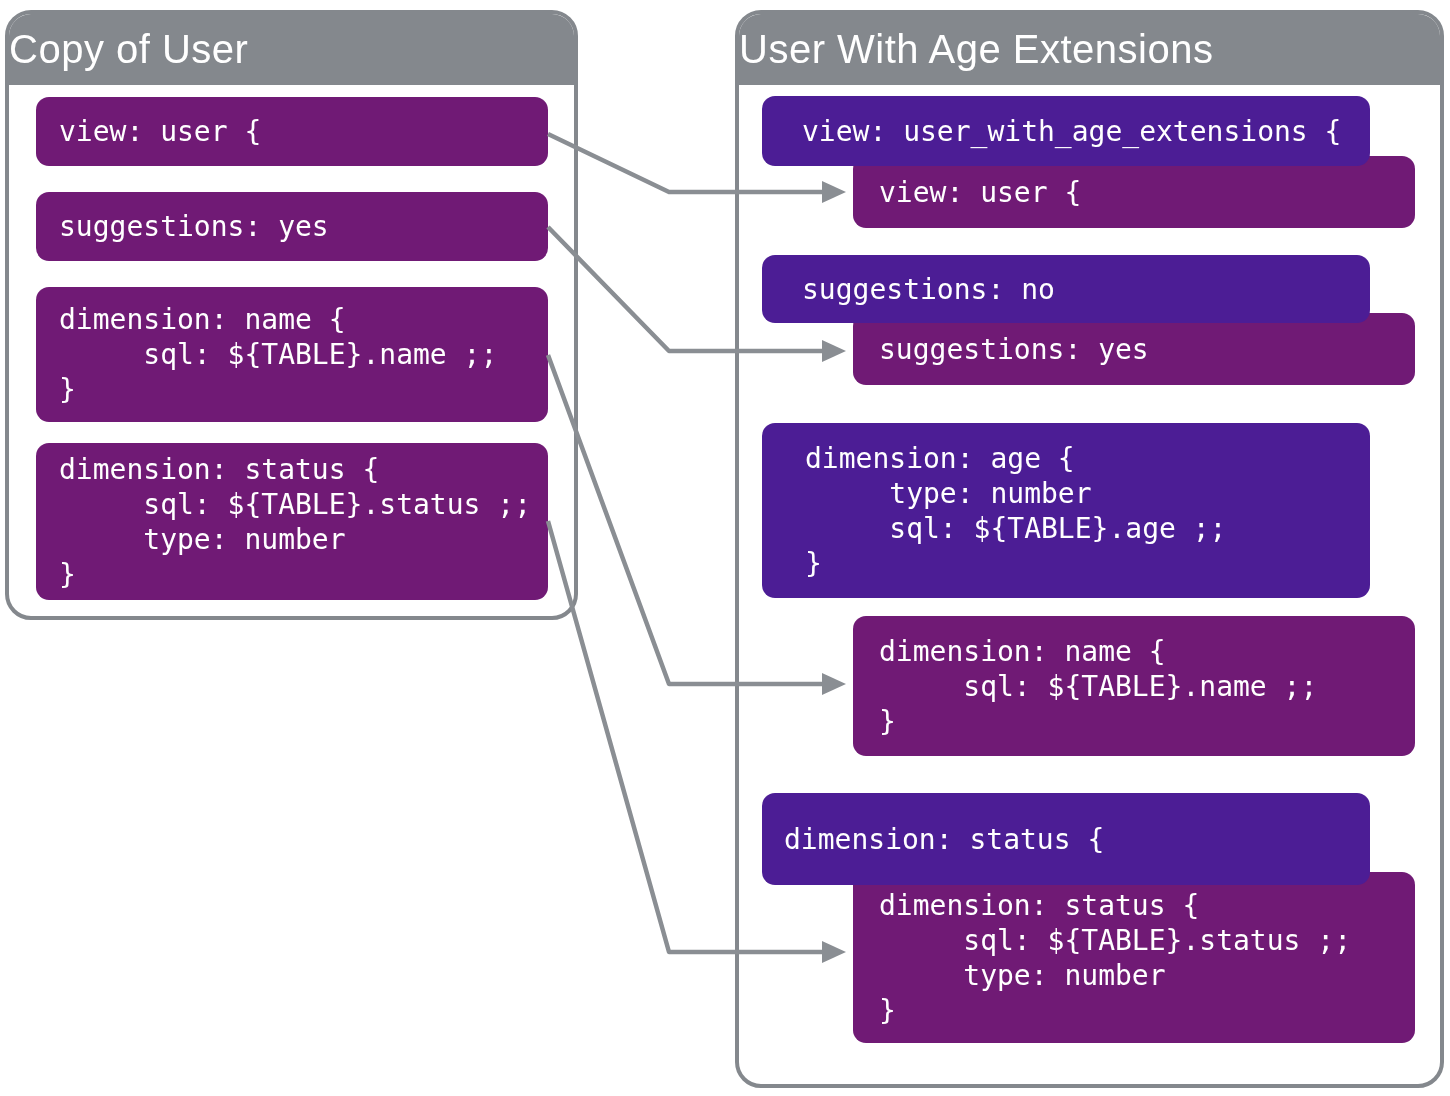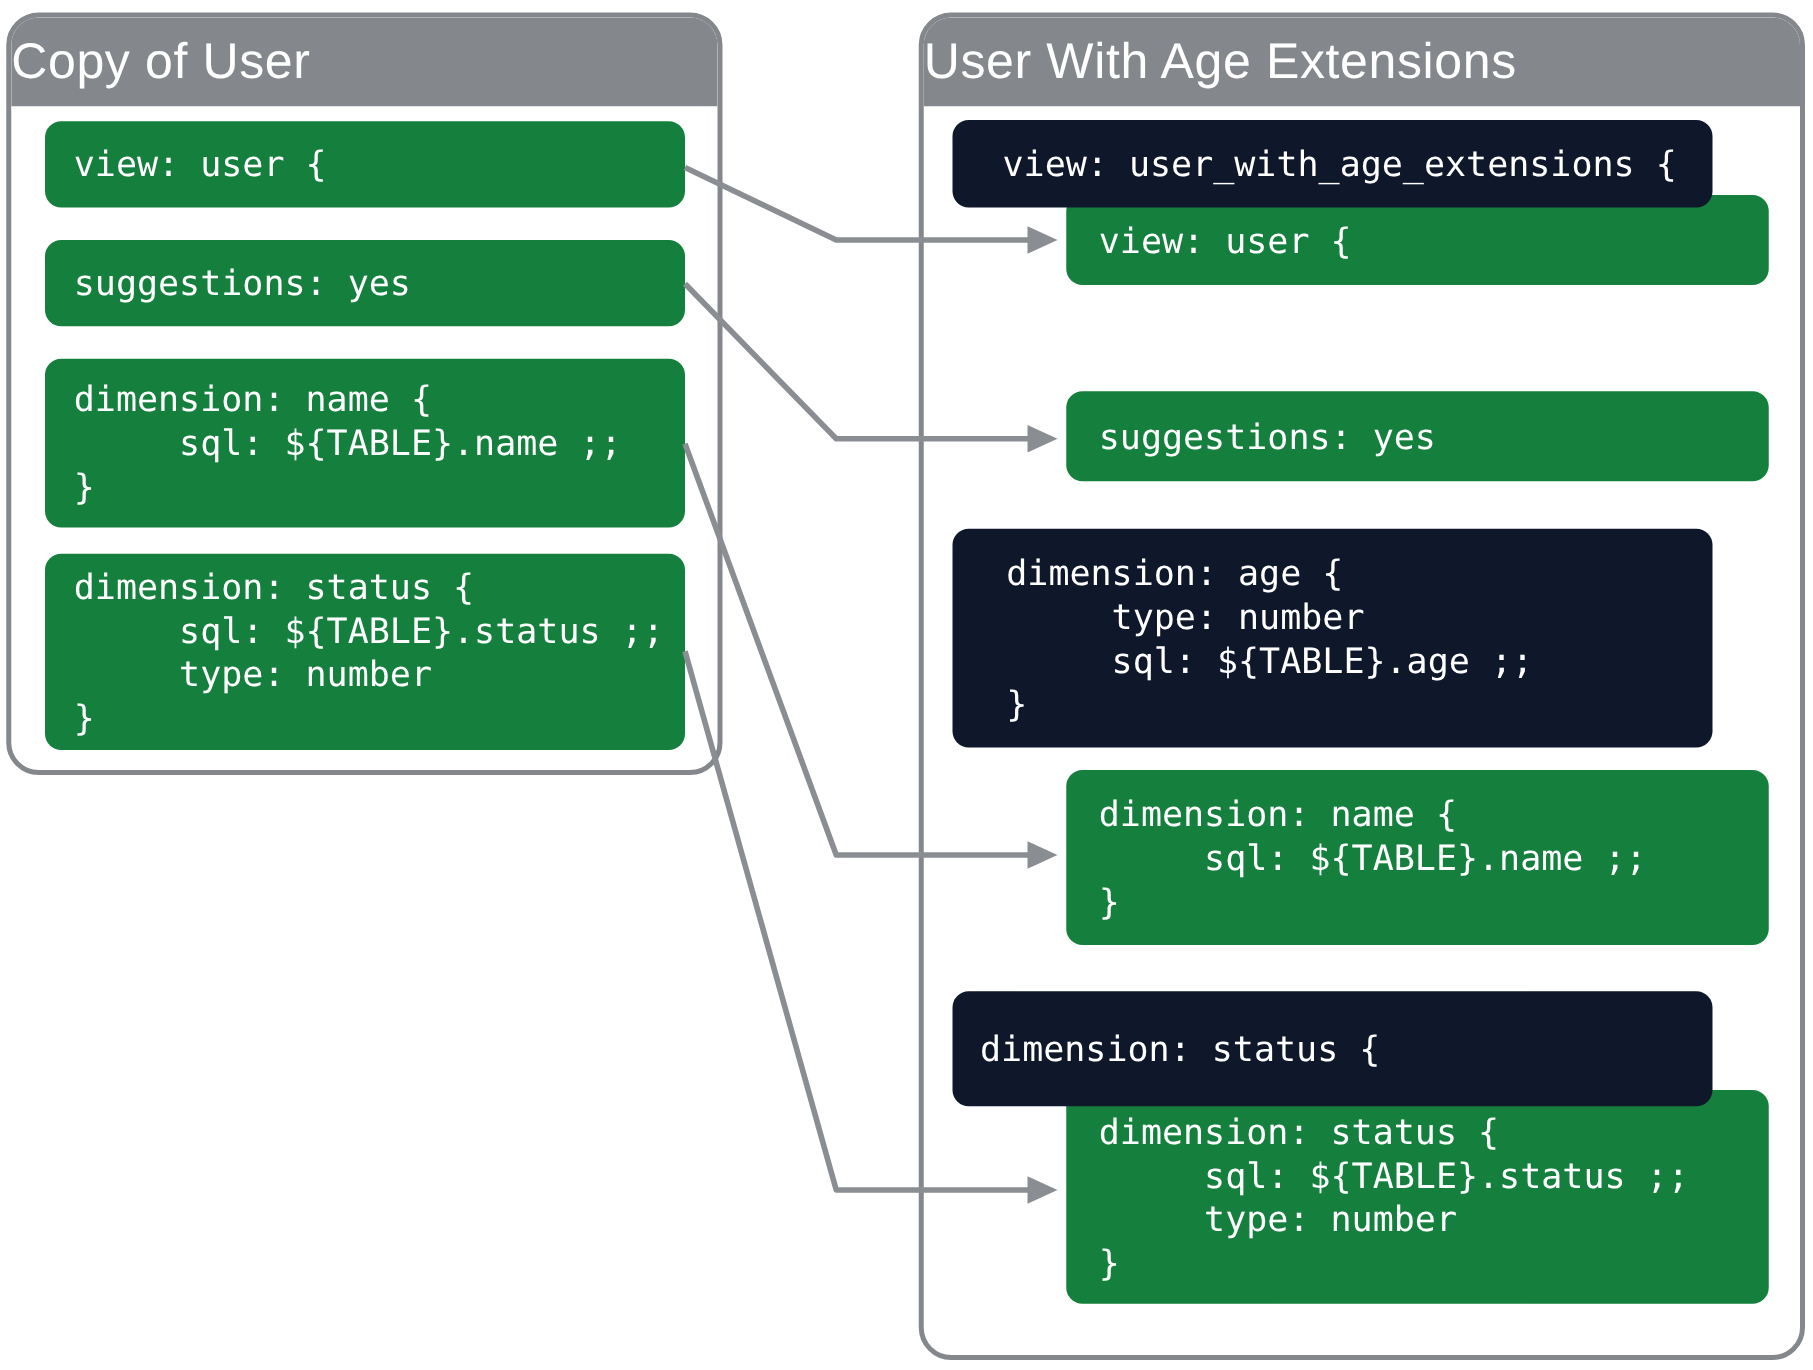--- a/index.html
+++ b/index.html
@@ -42,22 +42,22 @@
     color:#ffffff;
     font-family:"DejaVu Sans Mono","Liberation Mono",monospace;
     font-size:28px;
     line-height:35px;
     display:flex;
     flex-direction:column;
     justify-content:center;
     box-sizing:border-box;
   }
   .code-line{white-space:pre;}
-  .dark{background:#15803d;z-index:1;}
-  .light{background:#0f172a;z-index:2;}
+  .dark{background:#701a75;z-index:1;}
+  .light{background:#4c1d95;z-index:2;}
 
   
   .lblock{left:36px;width:512px;padding-left:23px;}
   #lb1{top:97px;height:69px;}
   #lb2{top:192px;height:69px;}
   #lb3{top:287px;height:135px;}
   #lb4{top:443px;height:157px;}
 
   
   .rlight{left:762px;width:608px;padding-left:40px;}
@@ -140,20 +140,23 @@
   <div class="code-block dark rdark" id="rd4">
     <div class="code-line">dimension: status {</div>
     <div class="code-line">     sql: ${TABLE}.status ;;</div>
     <div class="code-line">     type: number</div>
     <div class="code-line">}</div>
   </div>
 
   <div class="code-block light rlight" id="rl1">
     <div class="code-line">view: user_with_age_extensions {</div>
   </div>
+  <div class="code-block light rlight" id="rl2">
+    <div class="code-line">suggestions: no</div>
+  </div>
   <div class="code-block light rlight" id="rl3">
     <div class="code-line">dimension: age {</div>
     <div class="code-line">     type: number</div>
     <div class="code-line">     sql: ${TABLE}.age ;;</div>
     <div class="code-line">}</div>
   </div>
   <div class="code-block light rlight" id="rl4">
     <div class="code-line">dimension: status {</div>
   </div>
 

